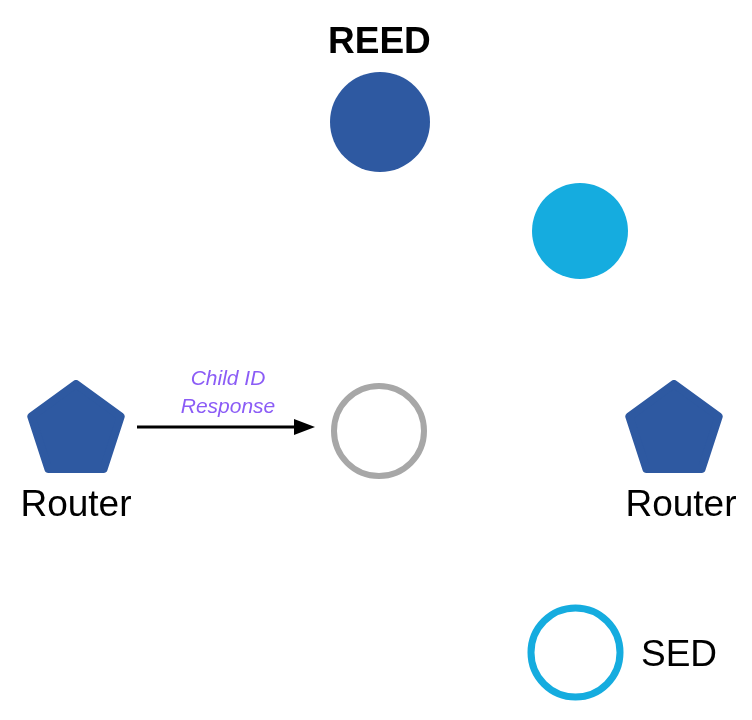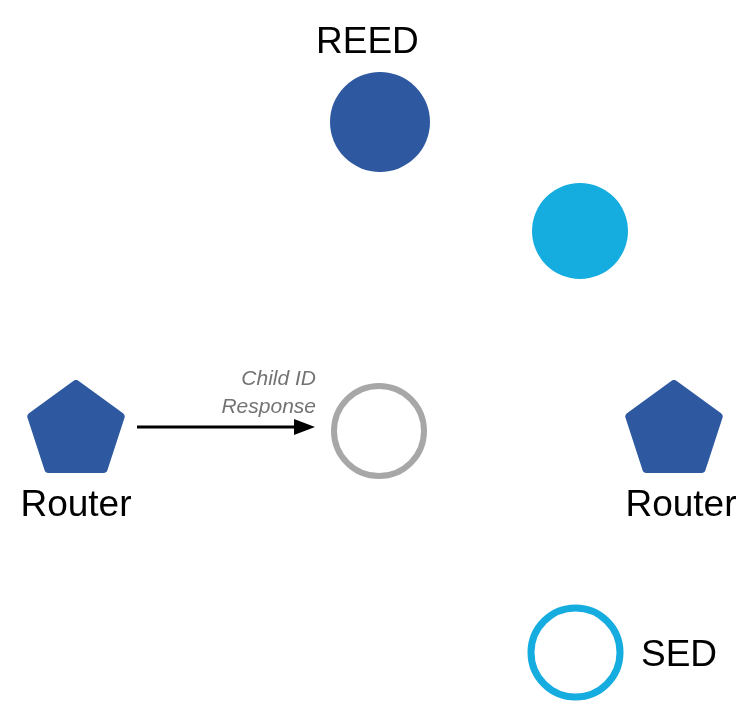--- a/index.html
+++ b/index.html
@@ -21,27 +21,27 @@
     font-size: 37px;
     line-height: 1.2;
     color: #000000;
     white-space: nowrap;
   }
   .centered { text-align: center; }
   .arrow-label {
     font-size: 21px;
     line-height: 1.31;
     font-style: italic;
-    text-align: right;
+    text-align: center;
     white-space: pre-line;
-    color: #737373;
+    color: #8b5cf6;
   }
 
   
-  #reed-label        { left: 316px; top: 19px;  width: 100px; }
+  #reed-label        { left: 328px; top: 19px;  width: 100px; font-weight: bold; }
   #reed-circle       { left: 330px; top: 72px; }
   #med-circle        { left: 532px; top: 183px; }
   #med-label         { left: 634px; top: 205px; }
   #router-left-shape { left: 27px;  top: 380px; }
   #router-left-label { left: 14px;  top: 482px; width: 124px; }
   #arrow-label       { left: 140px; top: 364px; width: 176px; }
   #arrow-svg         { left: 130px; top: 415px; }
   #child-circle      { left: 329px; top: 381px; }
   #router-right-shape{ left: 625px; top: 380px; }
   #router-right-label{ left: 618px; top: 482px; width: 126px; }

